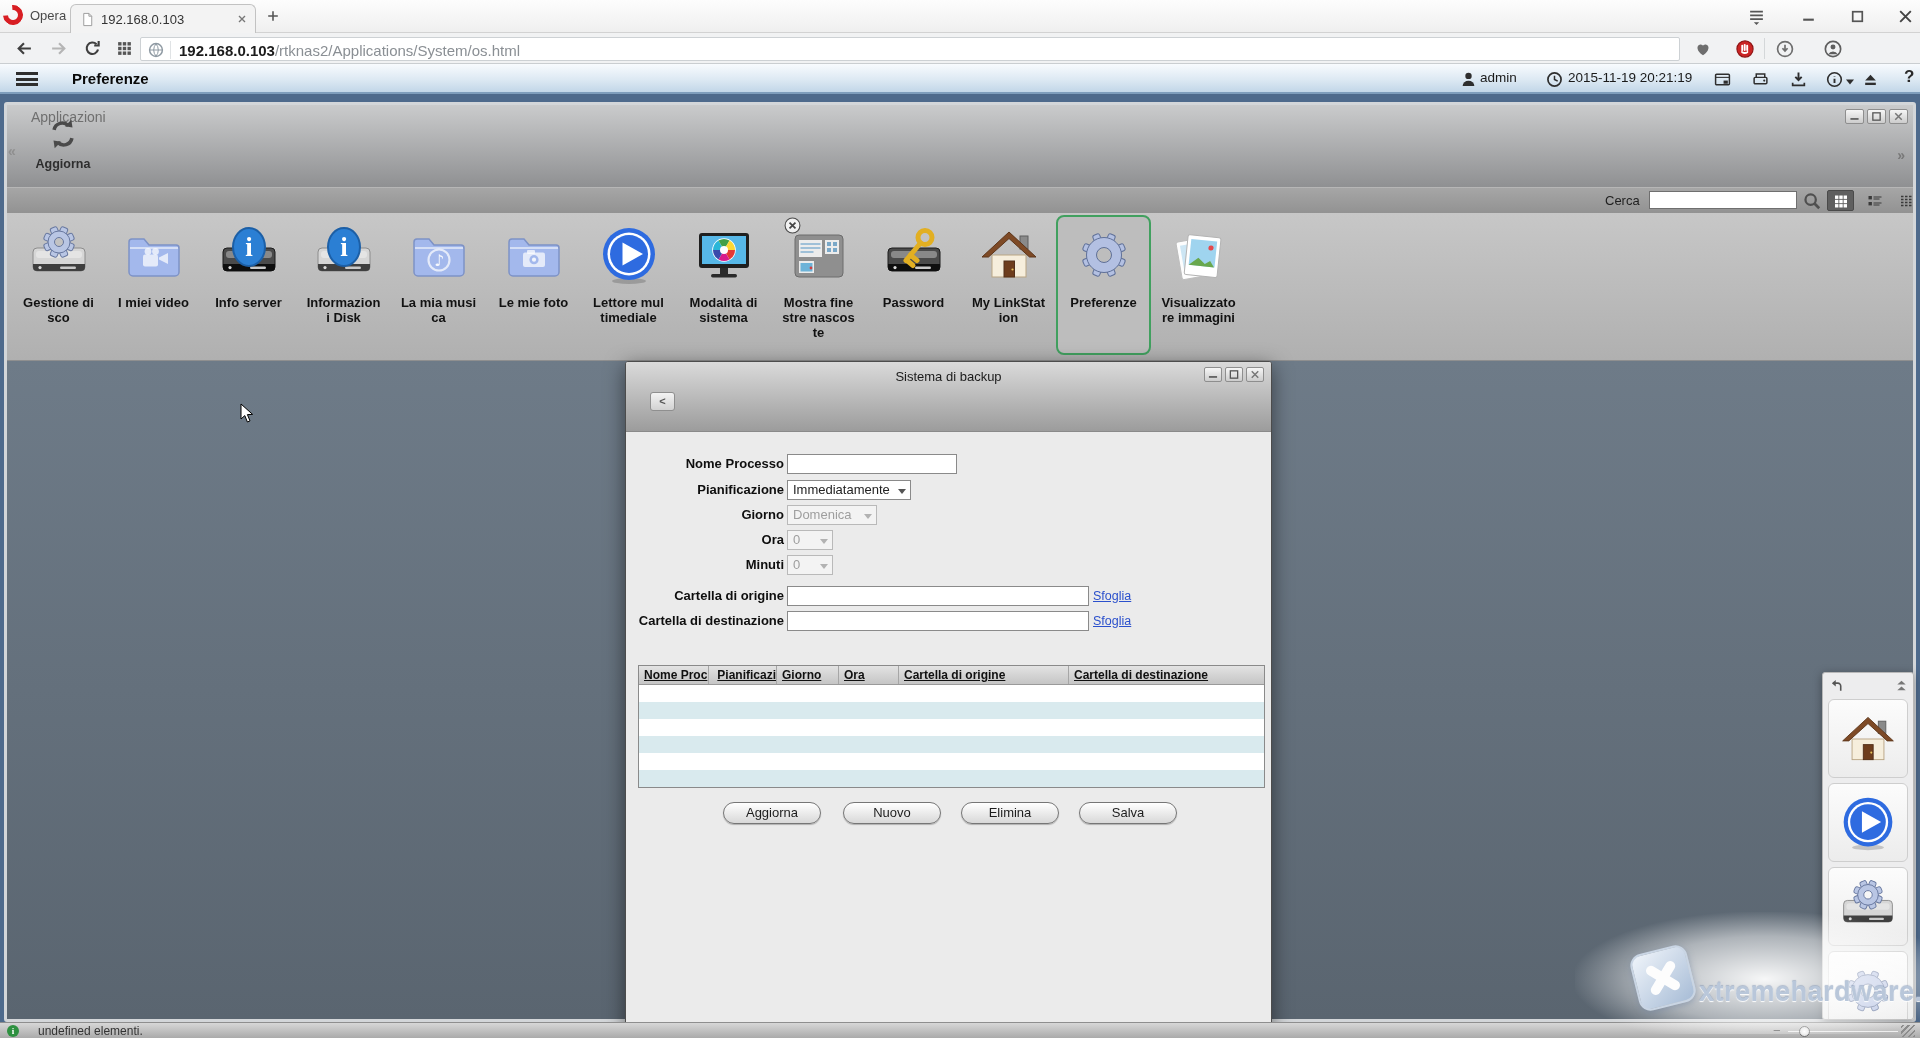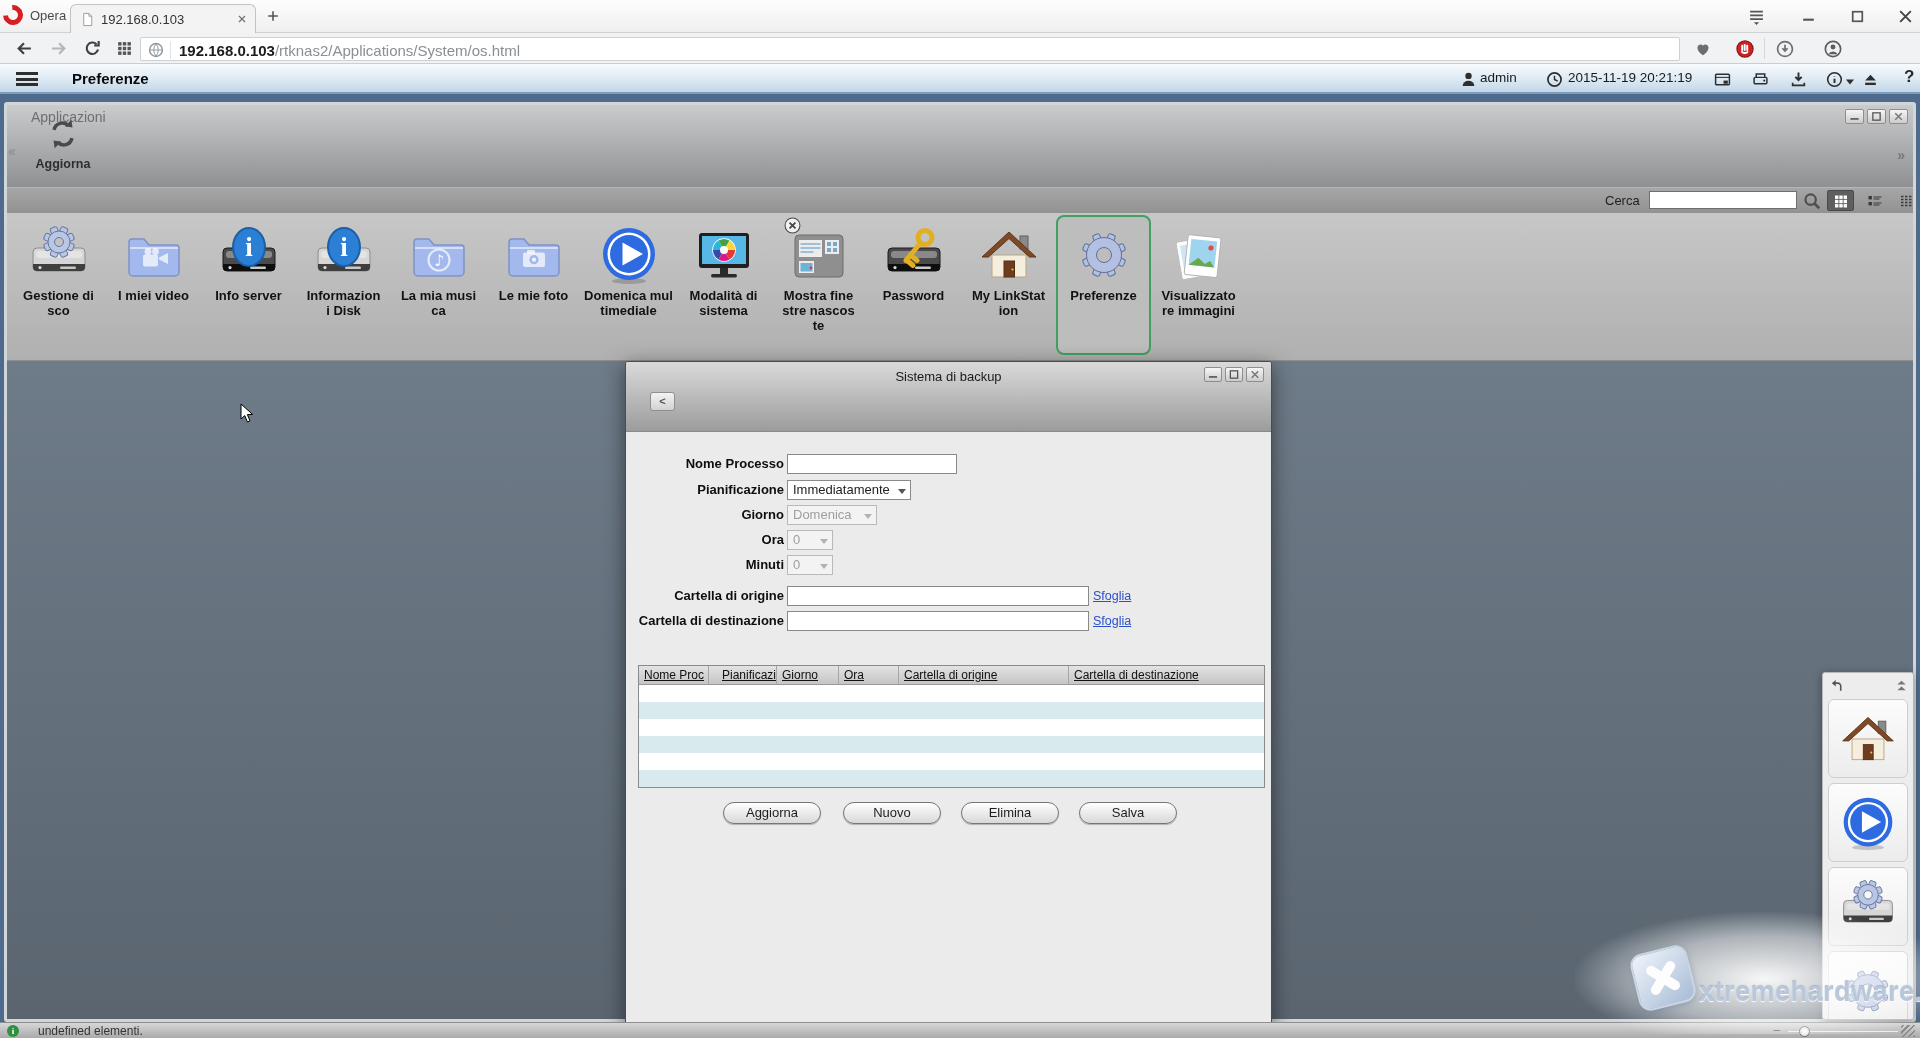--- a/index.html
+++ b/index.html
@@ -71,21 +71,21 @@
              display:flex; align-items:center; justify-content:center; }
   .viewbtn.active { background:#5f5f5f; border:1px solid #4a4a4a; }
   .iconstrip { position:absolute; left:0; top:108px; width:100%; height:148px;
                background:linear-gradient(#c7c7c7,#b0b0b0); border-bottom:1px solid #8f8f8f; }
   .apps-row { position:absolute; left:4px; top:2px; display:flex; align-items:flex-start; }
   .app-cell { width:95px; min-height:140px; padding-top:6px; text-align:center; position:relative;
               border:2px solid transparent; border-radius:8px; }
   .app-cell.selected { border-color:#41a05f; background:#bdbdbd; }
   .app-icon { width:64px; height:64px; margin:0 auto; }
   .app-icon svg { width:64px; height:64px; }
-  .app-label { margin-top:1px; font-size:13px; font-weight:bold; color:#121212;
+  .app-label { margin-top:8px; font-size:13px; font-weight:bold; color:#121212;
                line-height:15px; white-space:pre-line; }
   .badge { position:absolute; left:11px; top:0px; width:17px; height:17px; z-index:2; }
   .content { position:absolute; left:0; top:256px; right:0; bottom:0;
              background:linear-gradient(#6e7b88,#5a6570); }
 
   
   .dialog { position:absolute; left:625px; top:361px; width:647px; height:795px; background:#ebebeb;
             border:1px solid #4c4c4c; border-radius:3px; box-shadow:0 5px 20px rgba(0,0,0,.5); z-index:40; }
   .dlg-header { position:absolute; left:0; top:0; width:100%; height:70px;
                 background:linear-gradient(#dadada,#9c9c9c); border-bottom:1px solid #8a8a8a;
@@ -101,21 +101,21 @@
         font-size:13px; padding:0 3px; }
   .sel { position:absolute; left:161px; height:20px; border:1px solid #8a8a8a; background:#fff;
          font-size:13px; color:#222; line-height:18px; padding:0 18px 0 5px; }
   .sel .car { position:absolute; right:4px; top:8px; width:0; height:0;
               border:4px solid transparent; border-top:5px solid #555; }
   .sel.dis { background:#f3f3f3; border-color:#b9b9b9; color:#9e9e9e; }
   .sel.dis .car { border-top-color:#b2b2b2; }
   .browse-link { position:absolute; left:467px; font-size:12.5px; color:#2b50cc; text-decoration:underline; }
   .btable { position:absolute; left:12px; top:303px; width:627px; border:1px solid #8a8a8a; background:#fff; }
   .bt-head { display:flex; height:19px; background:linear-gradient(#e3e3e3,#c5c5c5); border-bottom:1px solid #9a9a9a; }
-  .bt-th { font-size:12px; font-weight:normal; text-decoration:underline; color:#101010;
+  .bt-th { font-size:12px; font-weight:bold; text-decoration:underline; color:#101010;
            padding:2px 0 0 5px; border-right:1px solid #a6a6a6; overflow:hidden; white-space:nowrap; }
   .bt-th:last-child { border-right:none; }
   .bt-row { height:17px; background:#fff; }
   .bt-row.alt { background:#d9eaee; }
   .abtn { position:absolute; top:440px; width:98px; height:22px; border:1px solid #767676; border-radius:11px;
           background:linear-gradient(#ffffff,#d8d8d8); font-size:13px; color:#1d1d1d;
           text-align:center; line-height:20px; box-shadow:0 1px 1px rgba(0,0,0,.25); }
   .grip { position:absolute; right:3px; bottom:3px; width:13px; height:13px;
           background:repeating-linear-gradient(-45deg,#9a9a9a 0 1.5px,transparent 1.5px 4.5px); }
 
@@ -520,21 +520,21 @@
           <div class="app-cell">
             <div class="app-icon">
               <svg viewBox="0 0 64 64" style="width: 100%; height: 100%; display: block;">
                 <ellipse cx="32" cy="58" rx="17" ry="3" fill="rgba(0,0,0,.18)"></ellipse>
                 <circle cx="32" cy="31" r="26" fill="#2e6be0"></circle>
                 <circle cx="32" cy="31" r="21.5" fill="#fff"></circle>
                 <circle cx="32" cy="31" r="19" fill="#2e6be0"></circle>
                 <path d="M25.5 19.5 L46 31 L25.5 42.5 Z" fill="#fff"></path>
               </svg>
             </div>
-            <div class="app-label">Domenica mul
+            <div class="app-label">Lettore mul
 timediale</div>
           </div>
           <div class="app-cell">
             <div class="app-icon">
               <svg viewBox="0 0 64 64" style="width: 100%; height: 100%; display: block;">
                 <rect x="7" y="10" width="50" height="35" rx="3" fill="#1f1f1f"></rect>
                 <rect x="10" y="13" width="44" height="28" fill="#57b8e8"></rect>
                 <circle cx="32" cy="27" r="11.8" fill="#fff"></circle>
                 <path d="M32 27 L43.0 27.0 A11 11 0 0 1 37.5 36.5 Z" fill="#e53935"></path>
                 <path d="M32 27 L37.5 36.5 A11 11 0 0 1 26.5 36.5 Z" fill="#d81b8c"></path>

